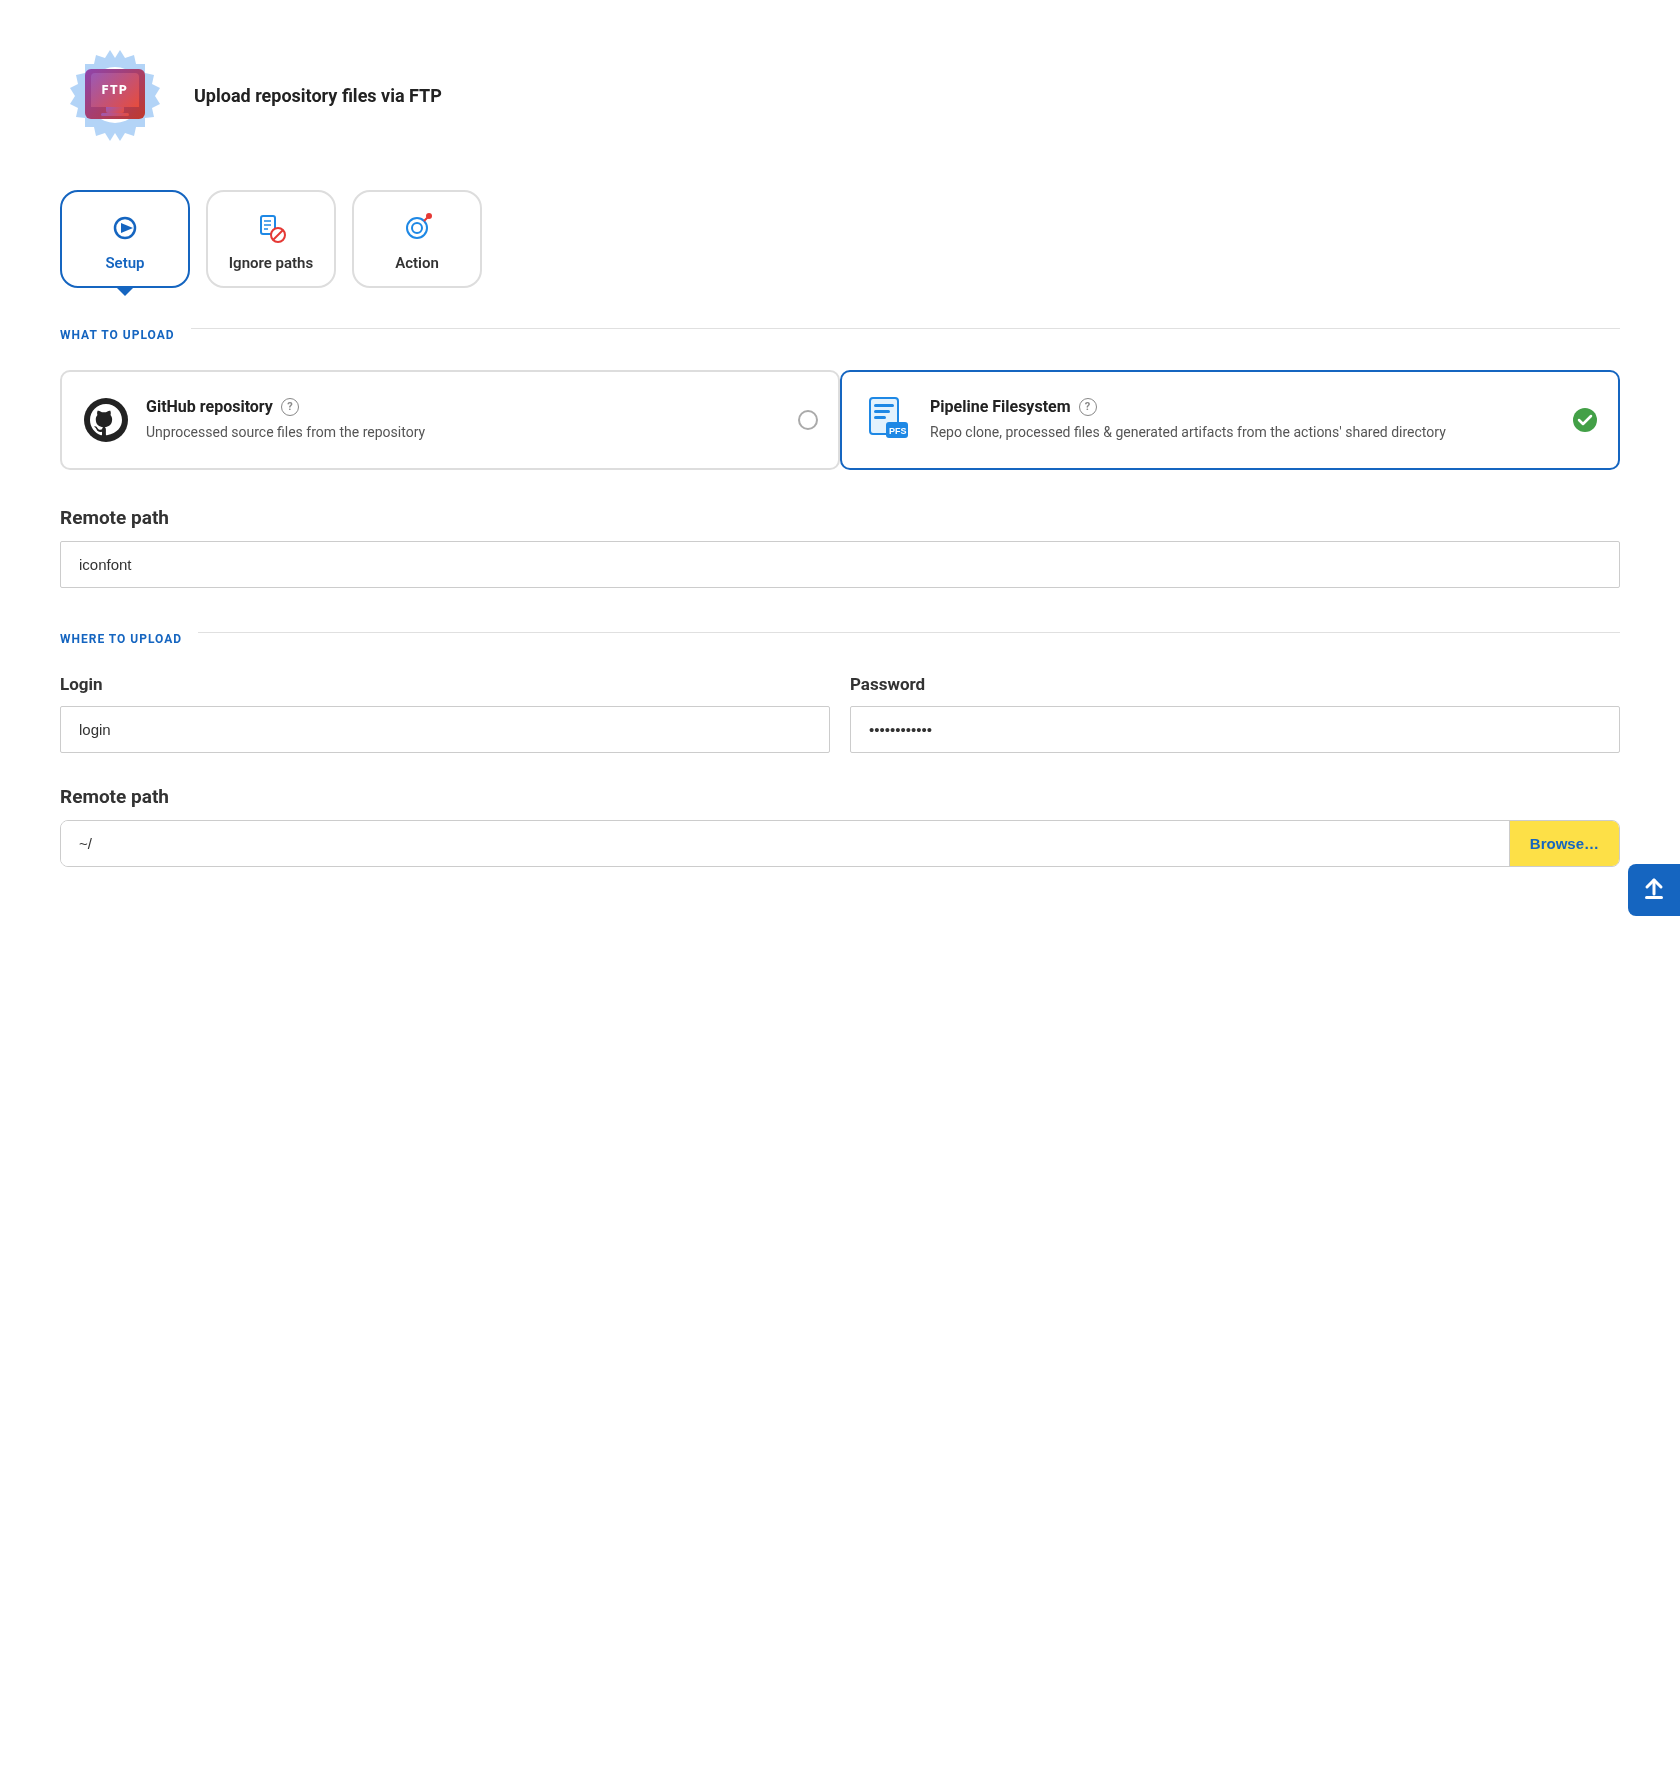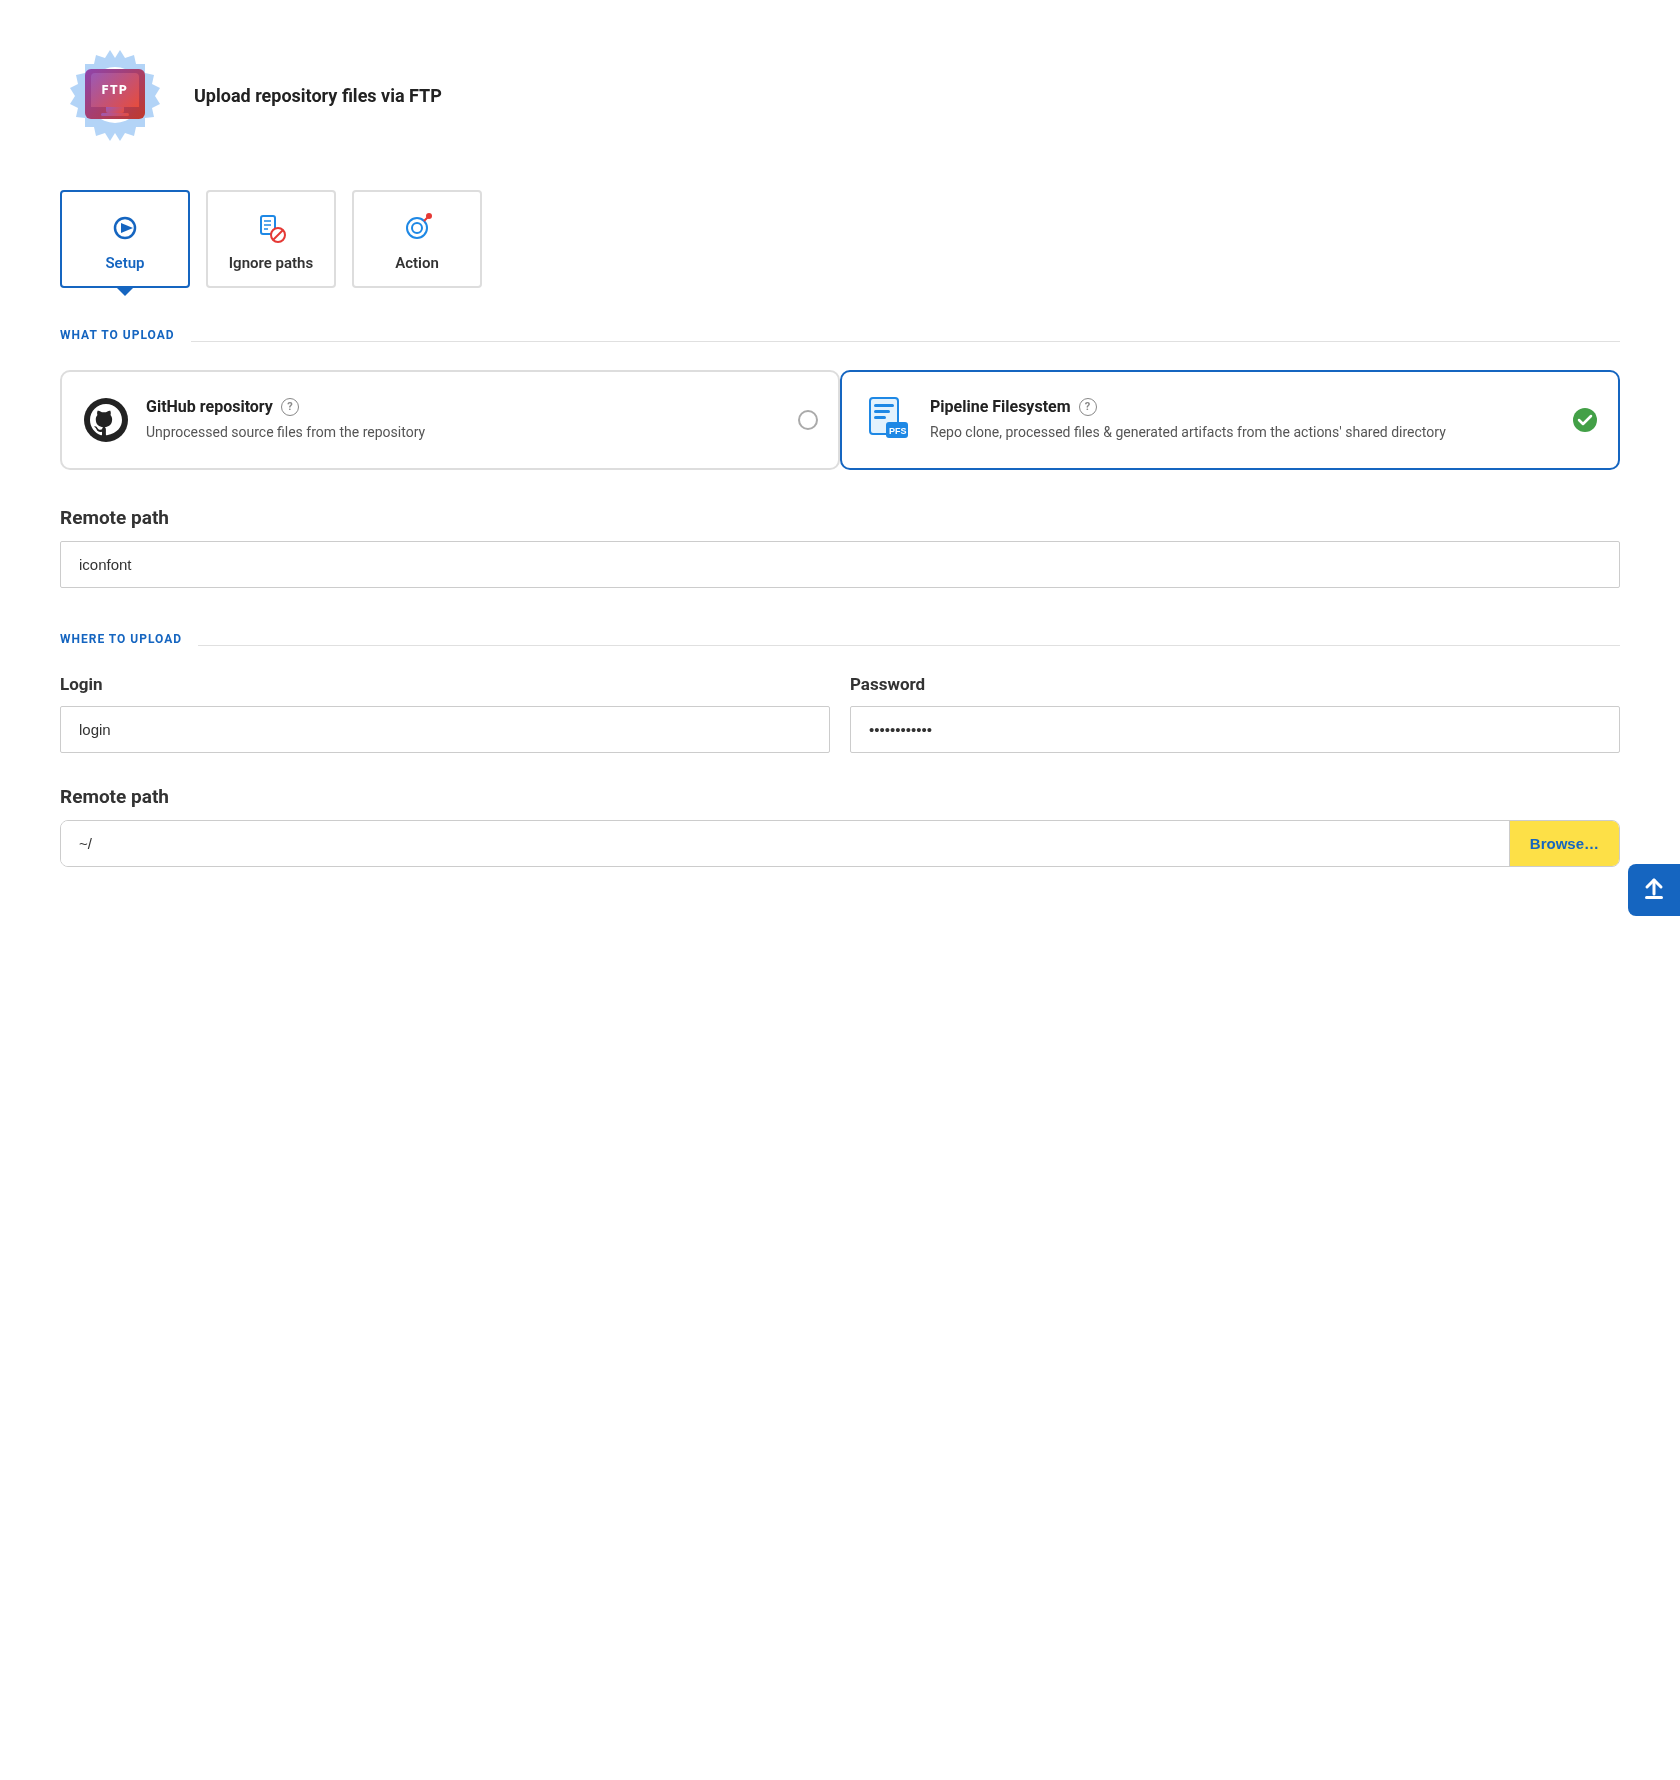--- a/index.html
+++ b/index.html
@@ -80,21 +80,21 @@
       margin-bottom: 40px;
     }
     .tab {
       display: flex;
       flex-direction: column;
       align-items: center;
       gap: 8px;
       width: 130px;
       padding: 18px 12px 14px;
       border: 2px solid #ddd;
-      border-radius: 4px;
+      border-radius: 18px;
       cursor: pointer;
       background: #fff;
       font-weight: 600;
       font-size: 15px;
       color: #333;
       transition: border-color 0.2s;
     }
     .tab.active {
       border: 2.5px solid #1565c0;
       color: #1565c0;
@@ -112,21 +112,21 @@
       border-right: 10px solid transparent;
       border-top: 10px solid #1565c0;
     }
     .tab-icon {
       width: 36px;
       height: 36px;
     }
     
     .section-divider {
       display: flex;
-      align-items: flex-end;
+      align-items: flex-start;
       gap: 16px;
       margin-bottom: 28px;
     }
     .section-label {
       font-size: 12px;
       font-weight: 700;
       color: #1565c0;
       letter-spacing: 1px;
       white-space: nowrap;
     }

